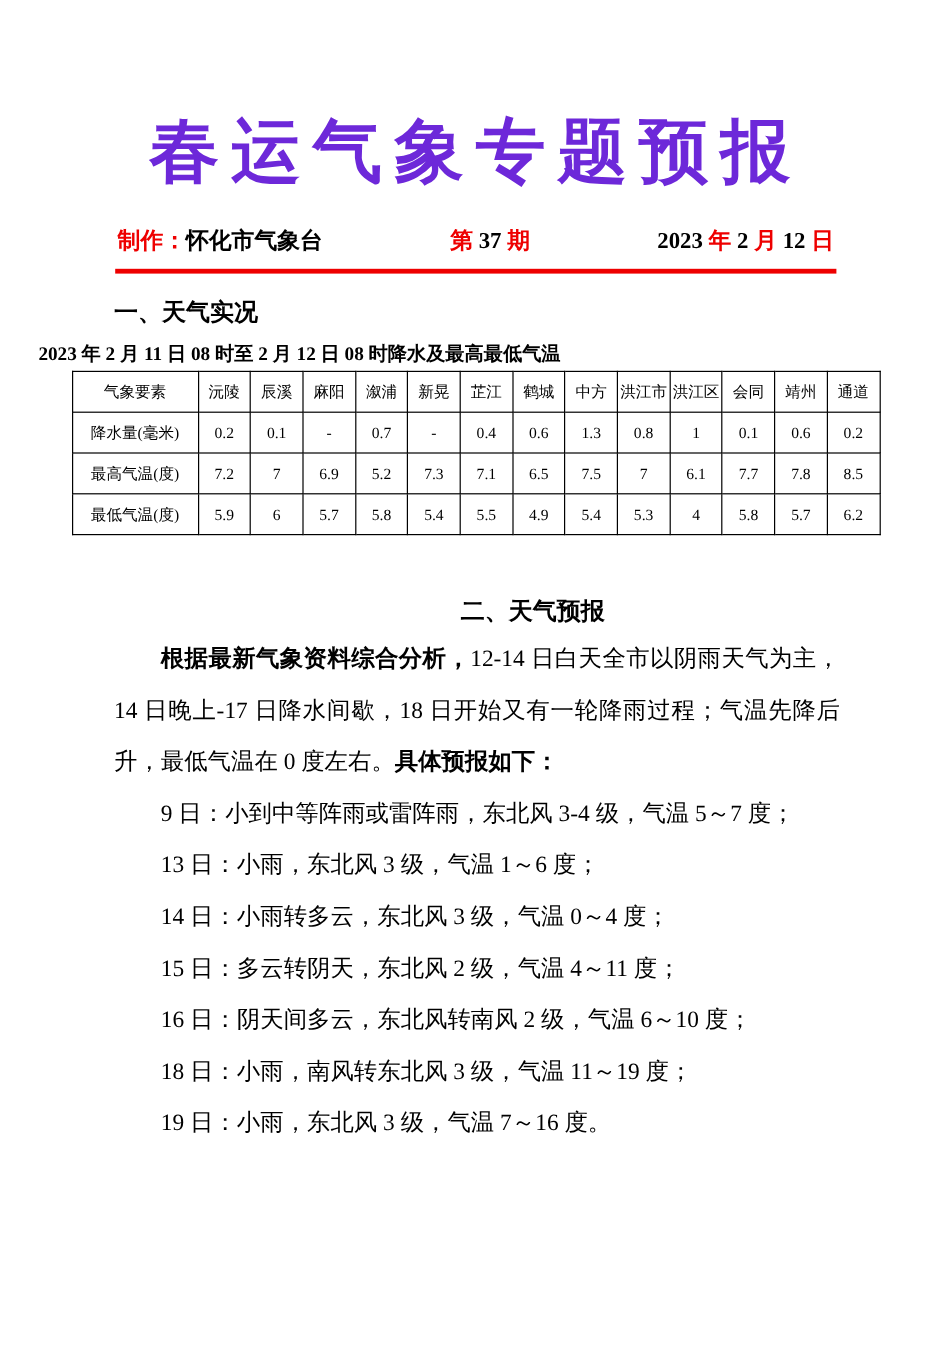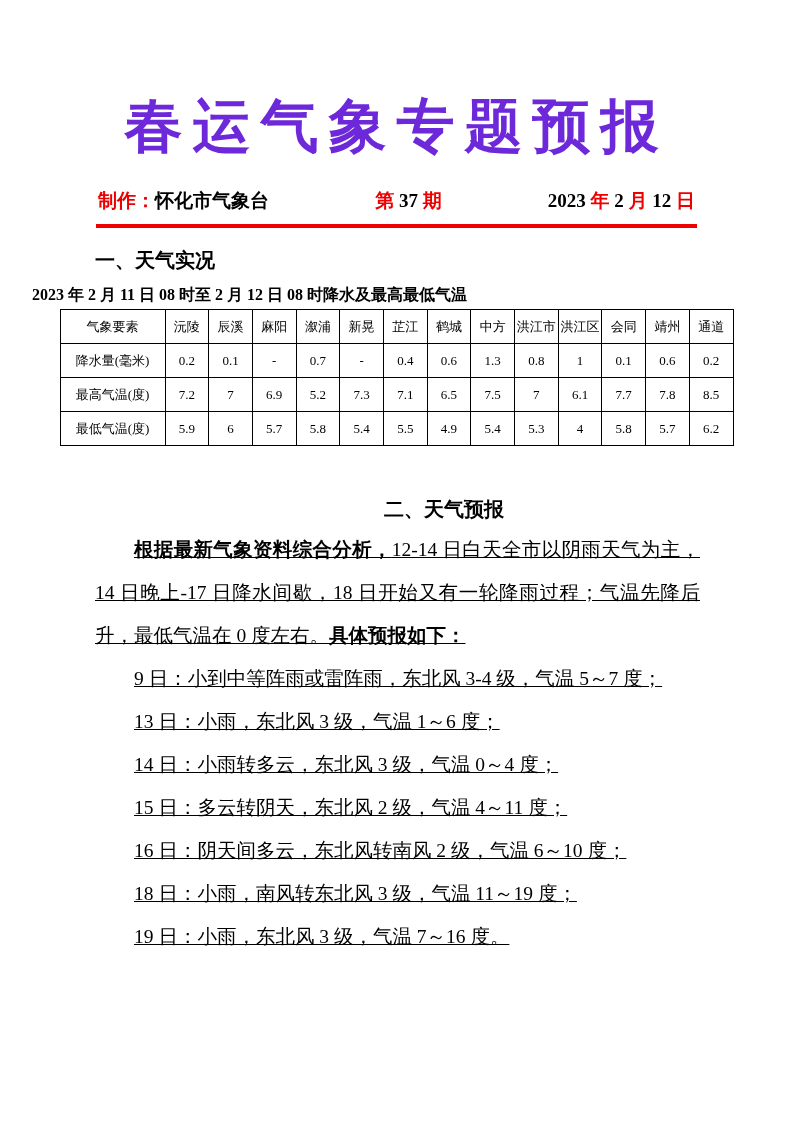--- a/index.html
+++ b/index.html
@@ -76,21 +76,21 @@
   }
   table.weather th:first-child, table.weather td:first-child { width: 105px; }
 
   
   .body-text {
     margin: 0 93px 0 95px;
     font-size: 19.5px;
     line-height: 43px;
     text-align: justify;
   }
-  .body-text p { text-indent: 2em; text-decoration: underline; }
+  .body-text p { text-indent: 2em; }
   .section2 { margin-top: 50px; }
   .intro { margin-top: 5px; }
   b.seg { font-weight: bold; }
 </style>
 </head>
 <body>
 
 <div class="page">
 
   <div class="doc-title">春运气象专题预报</div>

